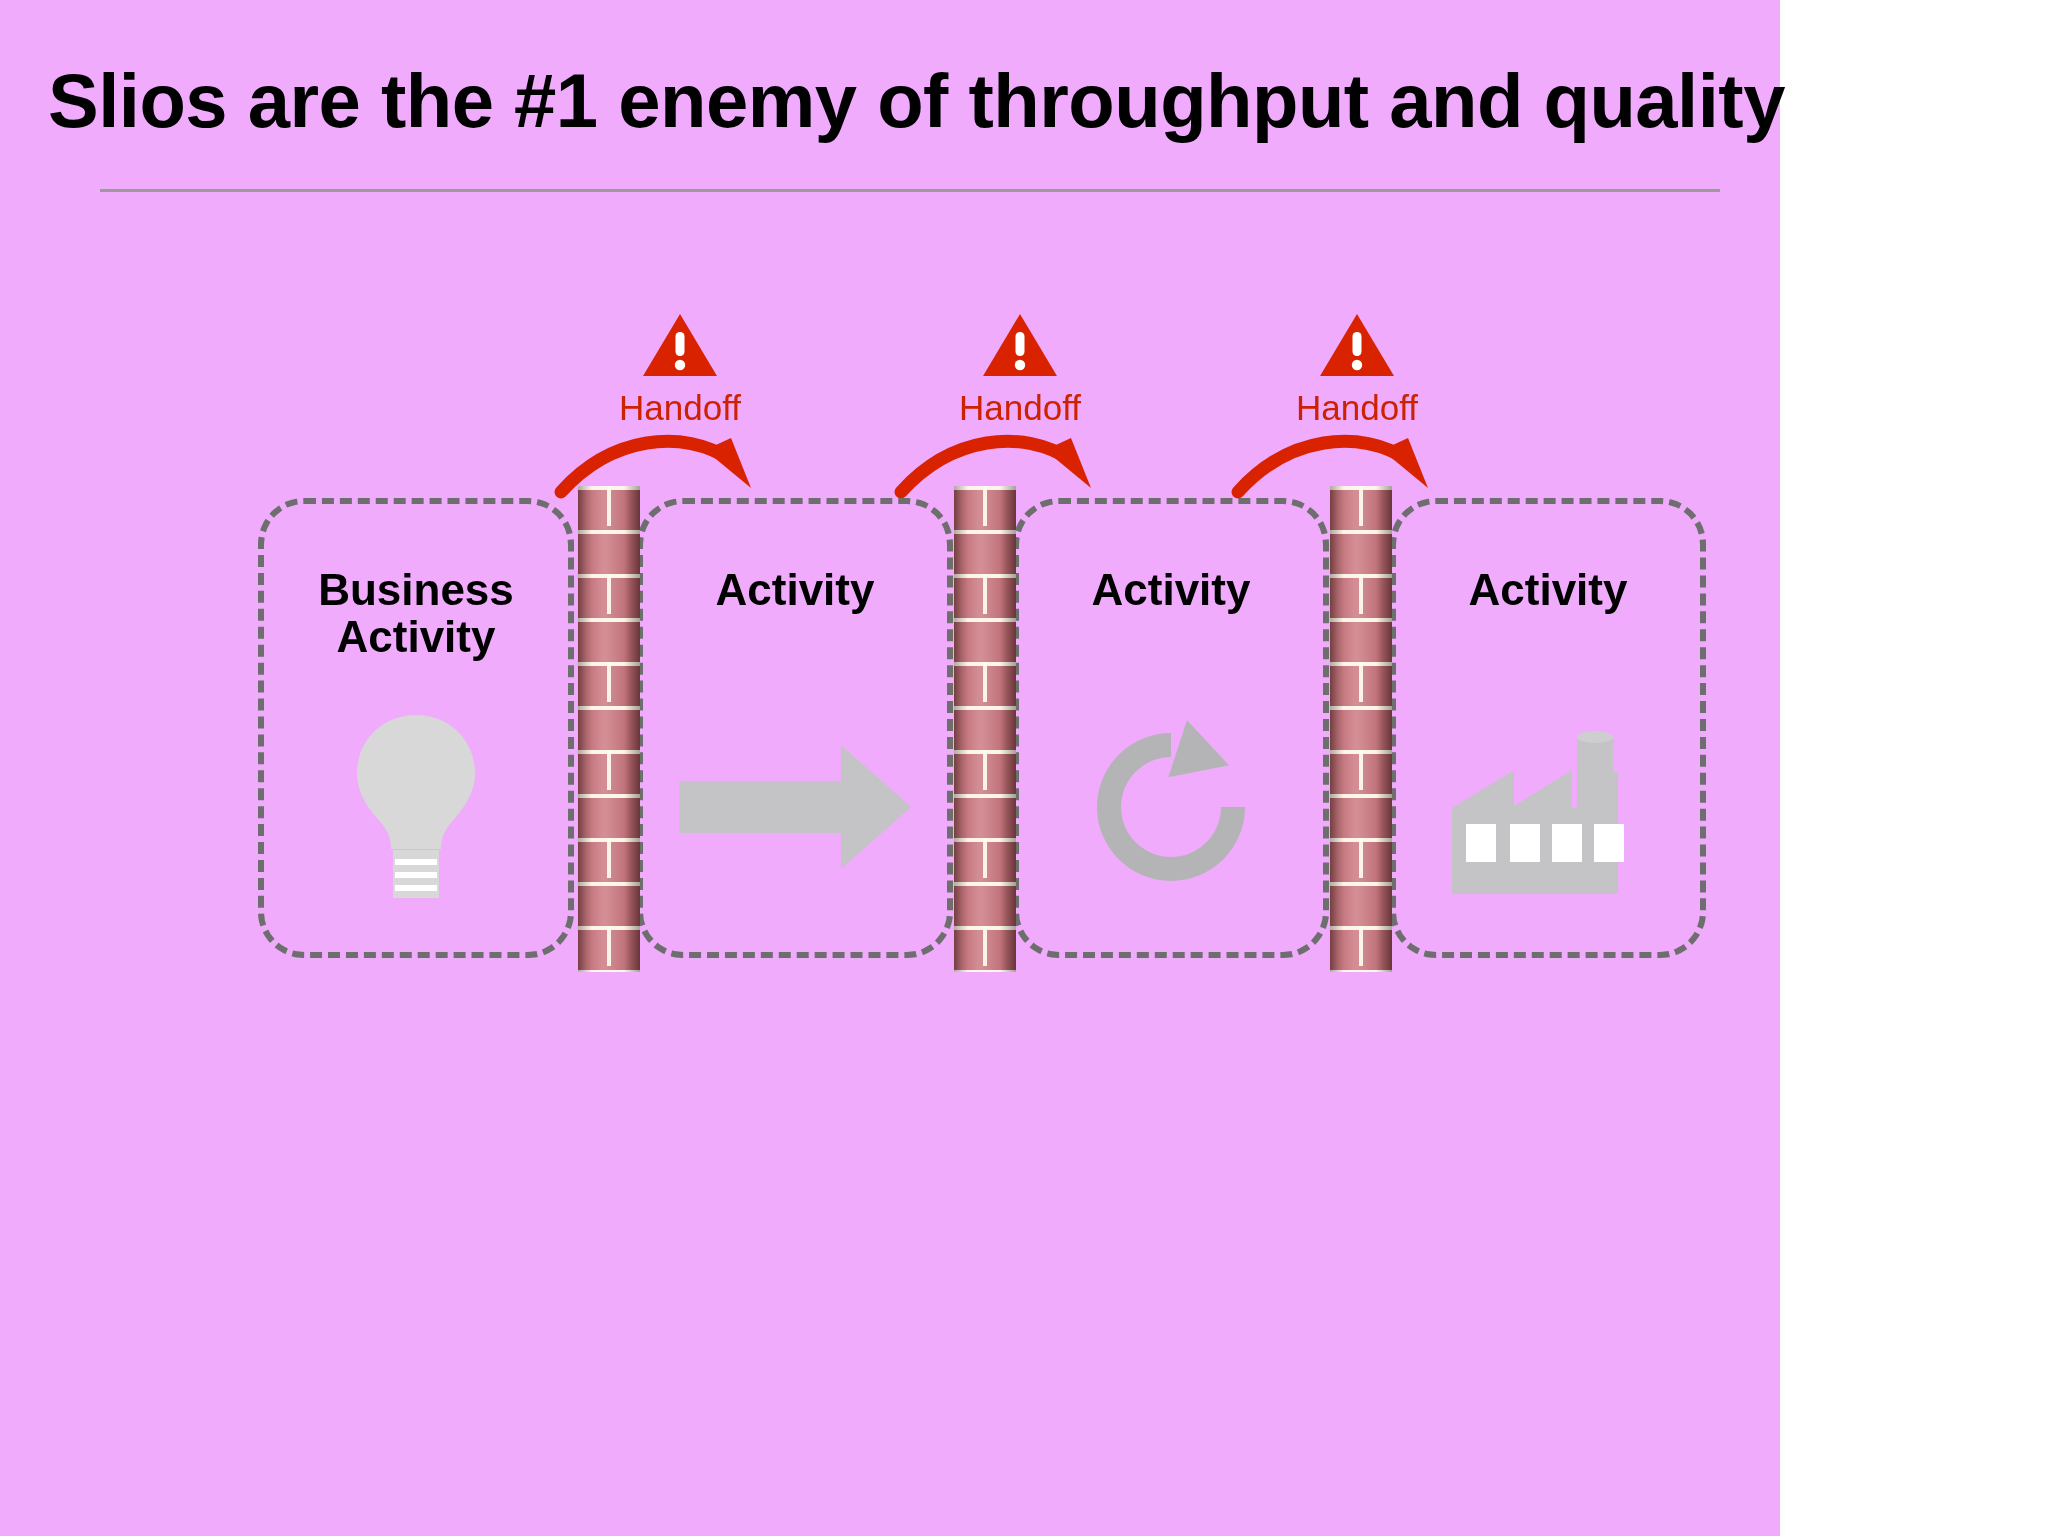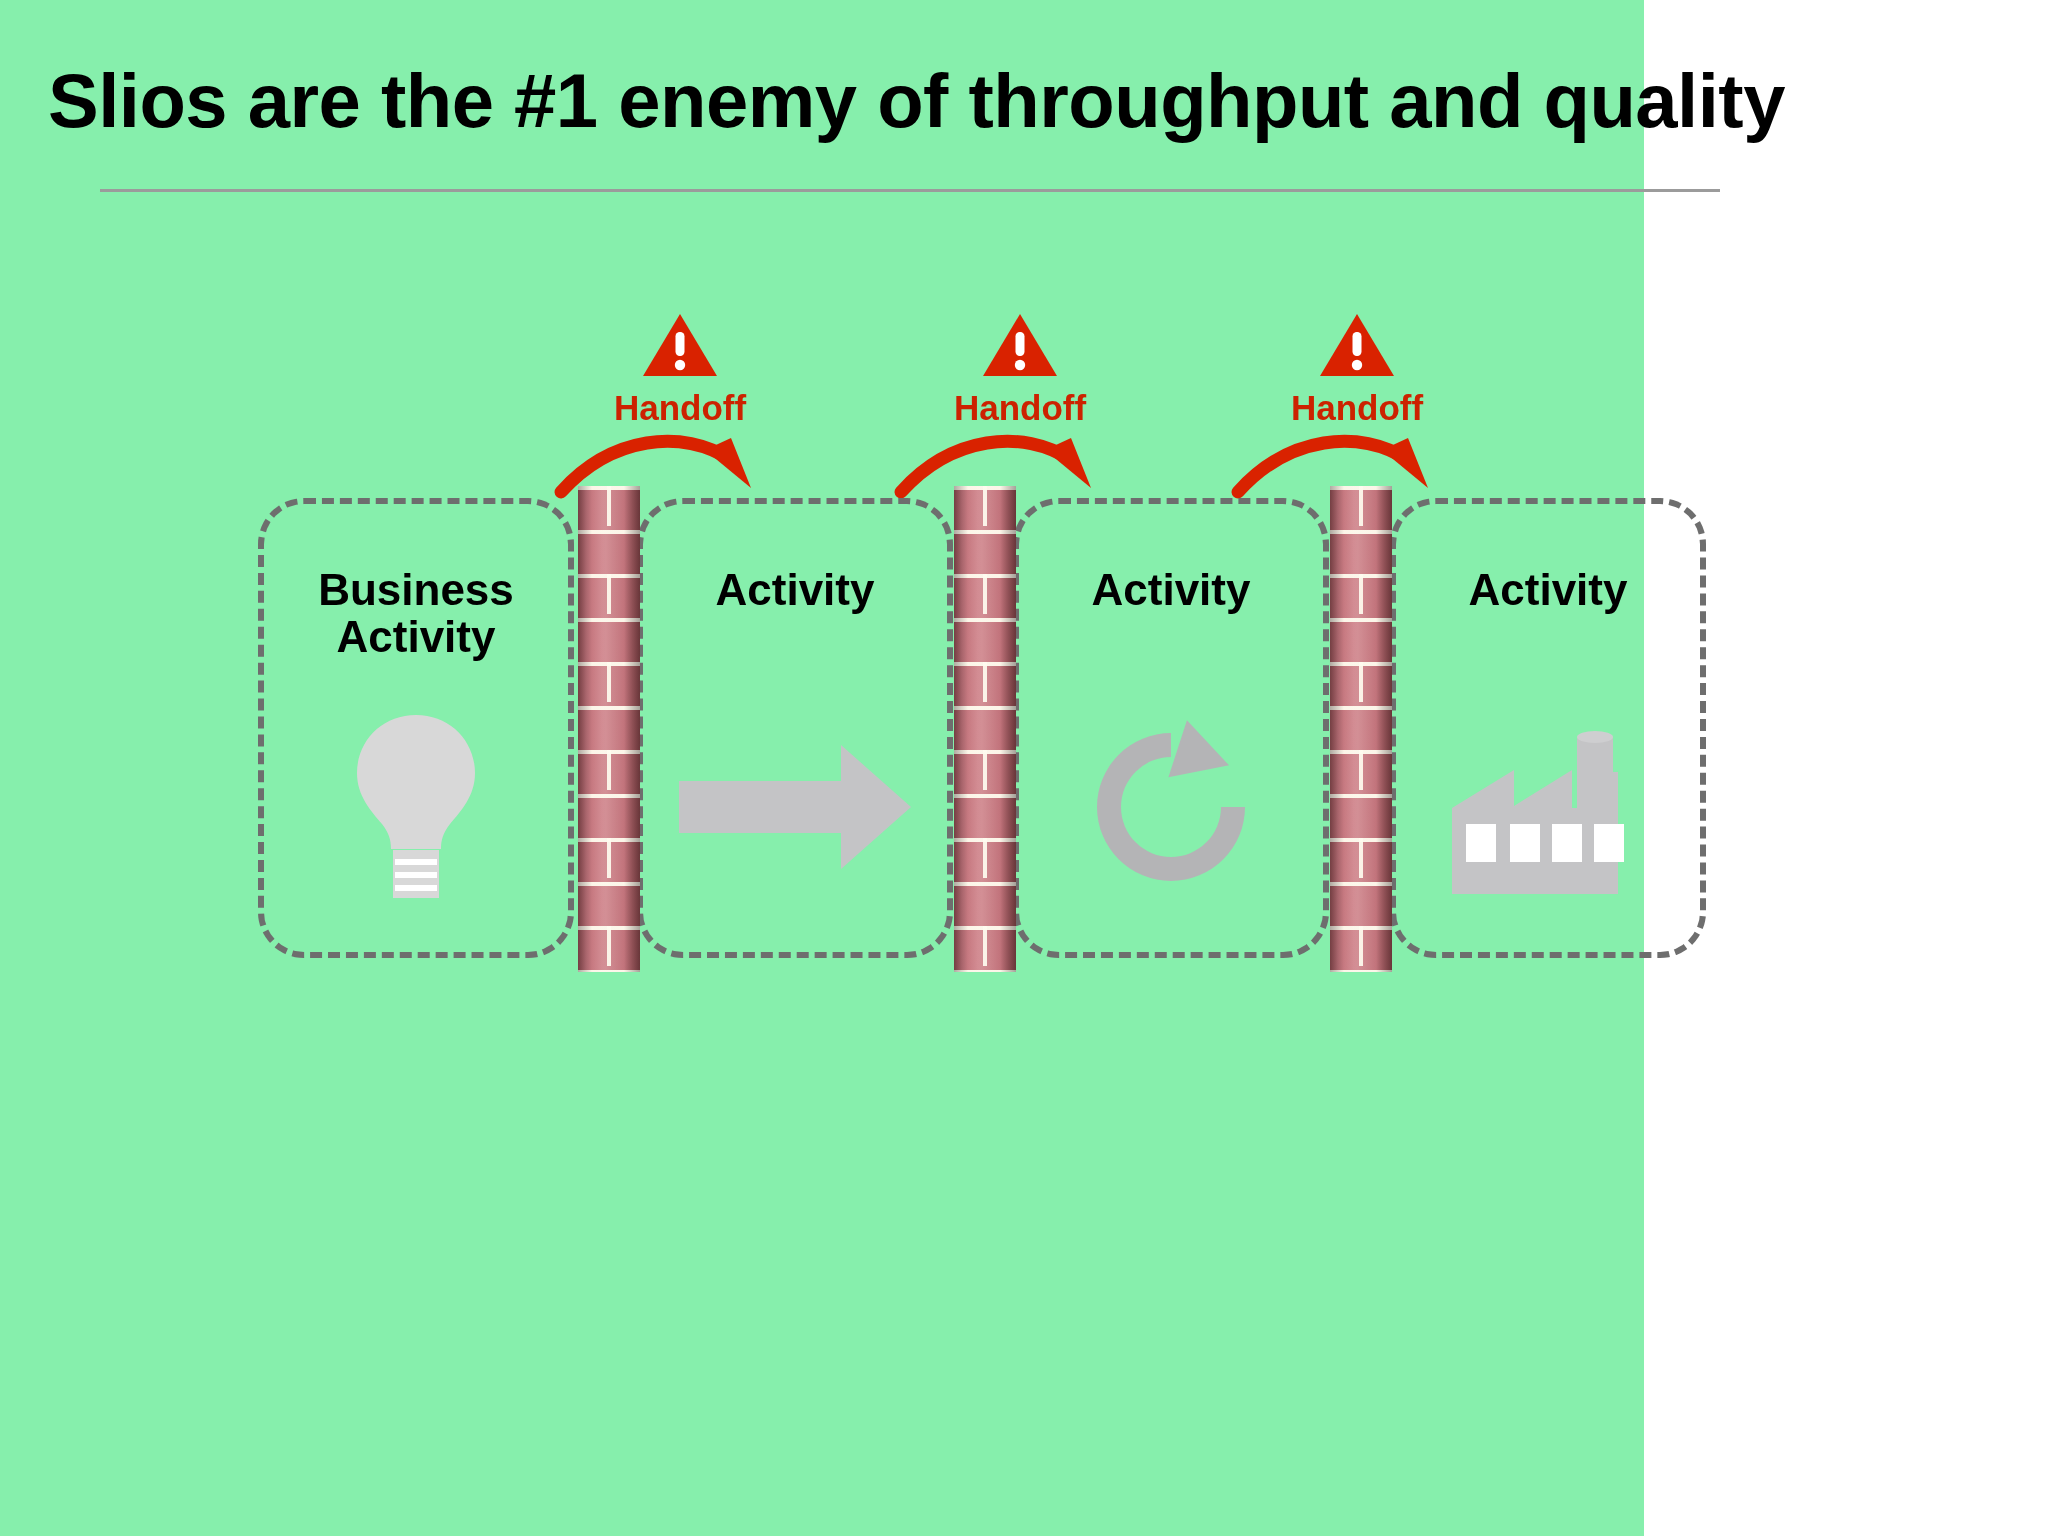--- a/index.html
+++ b/index.html
@@ -7,23 +7,23 @@
   html, body {
     width: 2048px;
     height: 1536px;
     background: #ffffff;
     font-family: "Liberation Sans", sans-serif;
     overflow: hidden;
   }
 
   .slide {
     position: relative;
-    width: 1644px;
+    width: 1780px;
     height: 1536px;
-    background: #86efac;
+    background: #f0abfc;
   }
 
   
   .title-block {
     position: absolute;
     left: 48px;
     top: 58px;
     width: 1952px;
   }
 
@@ -75,21 +75,21 @@
     height: 66px;
   }
 
   .handoff-label {
     position: absolute;
     left: 0;
     top: 76px;
     width: 100%;
     text-align: center;
     font-family: "Liberation Sans", sans-serif;
-    font-weight: bold;
+    font-weight: normal;
     font-size: 35px;
     line-height: 40px;
     color: #cc2200;
     white-space: nowrap;
   }
 
   .handoff-arrow {
     position: absolute;
     left: 0;
     top: 118px;

